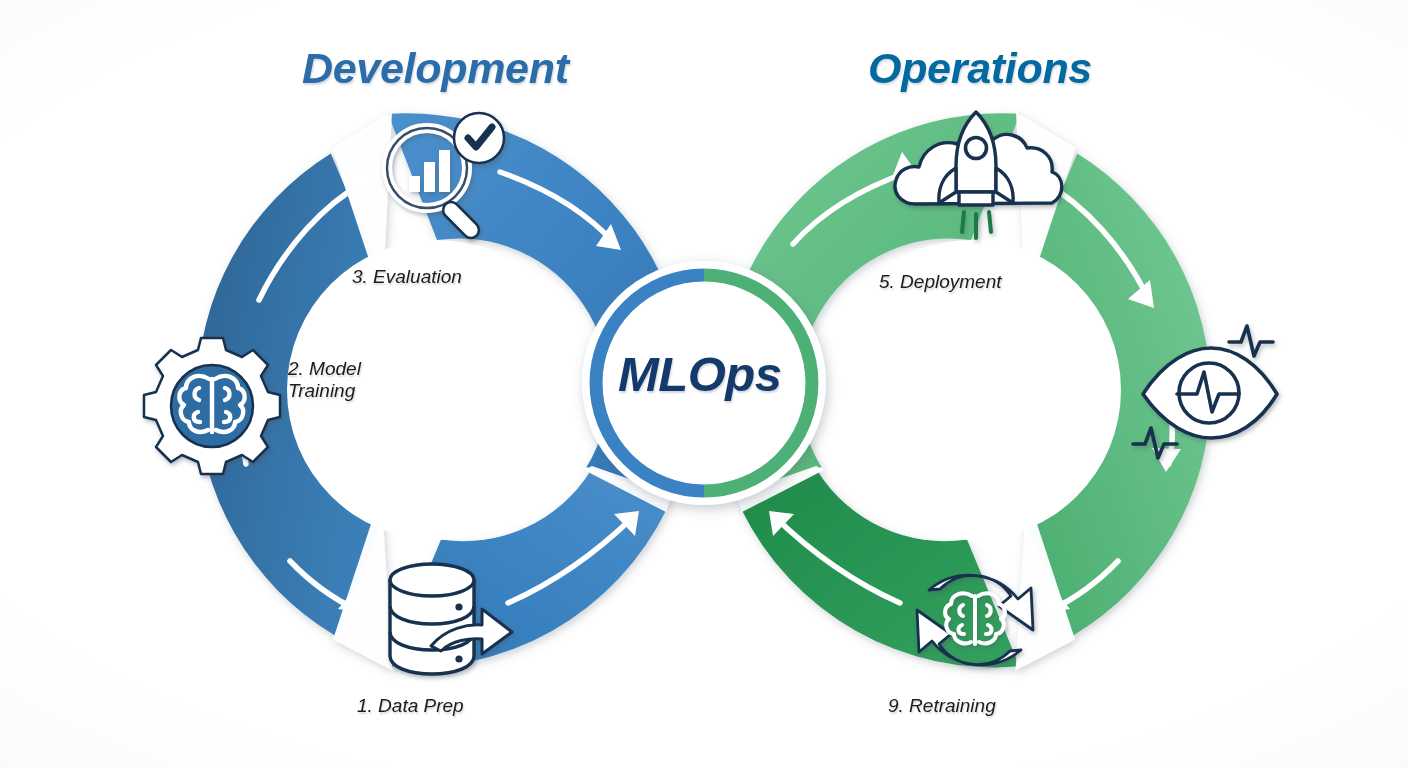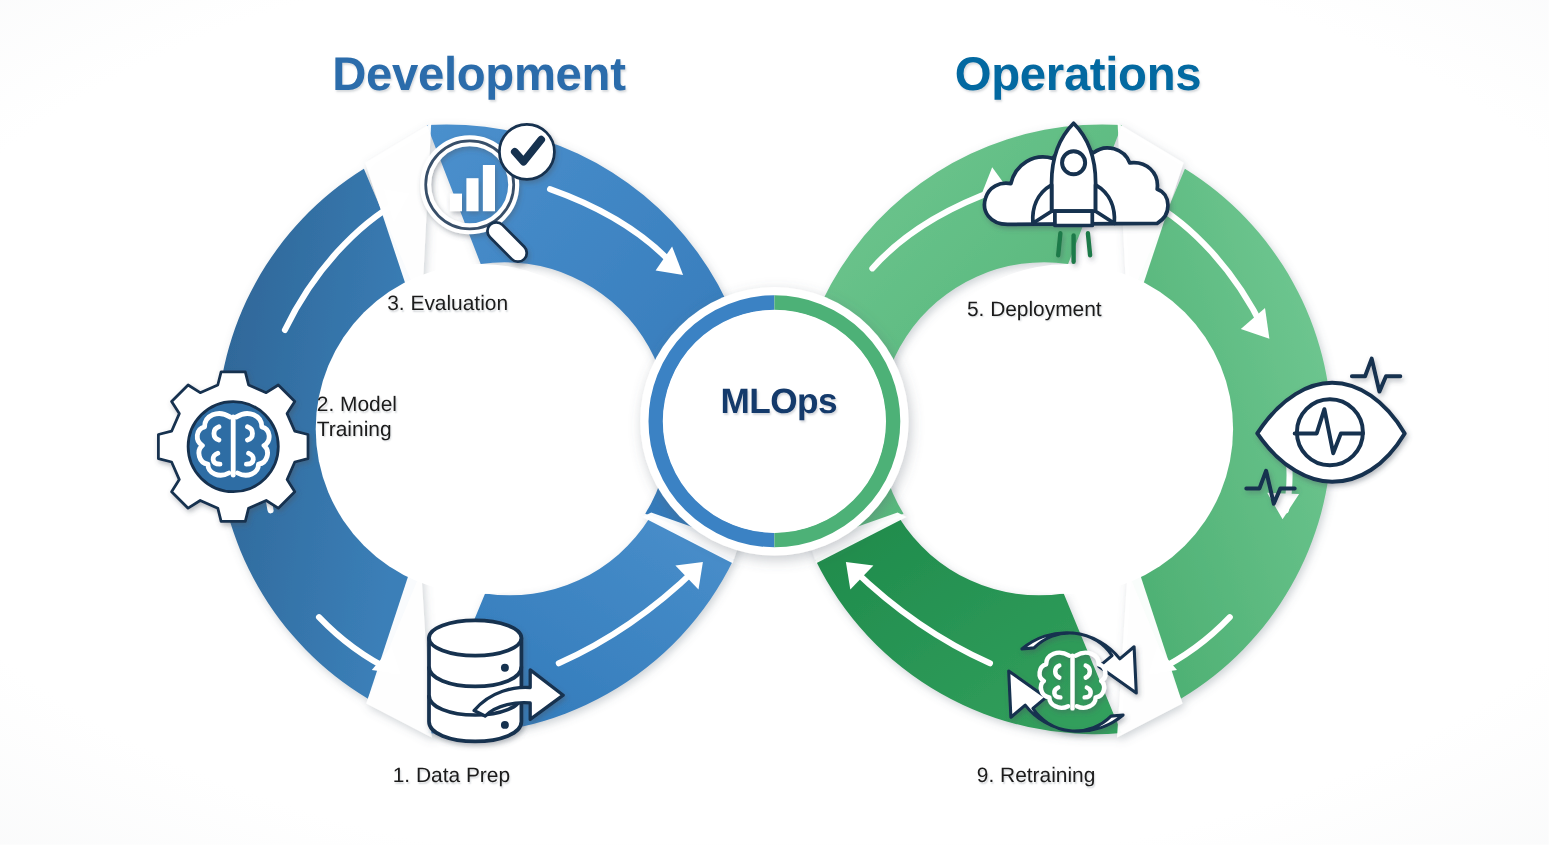--- a/index.html
+++ b/index.html
@@ -13,20 +13,21 @@
     overflow: hidden;
     font-family: "Liberation Sans", sans-serif;
     position: relative;
   }
   #stage {
     position: absolute;
     left: 0; top: 0;
     width: 1408px;
     height: 768px;
     background: #fdfdfd;
+    font-style: italic;
   }
   .bg-vignette {
     position:absolute; left:0; top:0; width:1408px; height:768px;
     background: radial-gradient(ellipse 95% 90% at 50% 48%, #ffffff 62%, #f4f5f6 100%);
   }
   svg.diagram { position: absolute; left: 0; top: 0; }
 
   .title {
     position: absolute;
     font-weight: bold;
@@ -51,22 +52,21 @@
   #lbl-dataprep { left: 357px; top: 695px; }
   #lbl-deploy { left: 879px; top: 271px; }
   #lbl-monitor{ left: 944px; top: 374px; }
   #lbl-retrain{ left: 888px; top: 695px; }
 
   #center-text {
     position: absolute;
     left: 618px;
     top: 346px;
     width: 180px;
-    text-align: center;
-    font-size: 32px;
+    font-size: 49px;
     font-weight: bold;
     color: #143a6b;
     letter-spacing: -0.5px;
     text-shadow: 1px 2px 2px rgba(120,130,145,0.33);
   }
 </style>
 </head>
 <body>
 
 <div id="stage">

